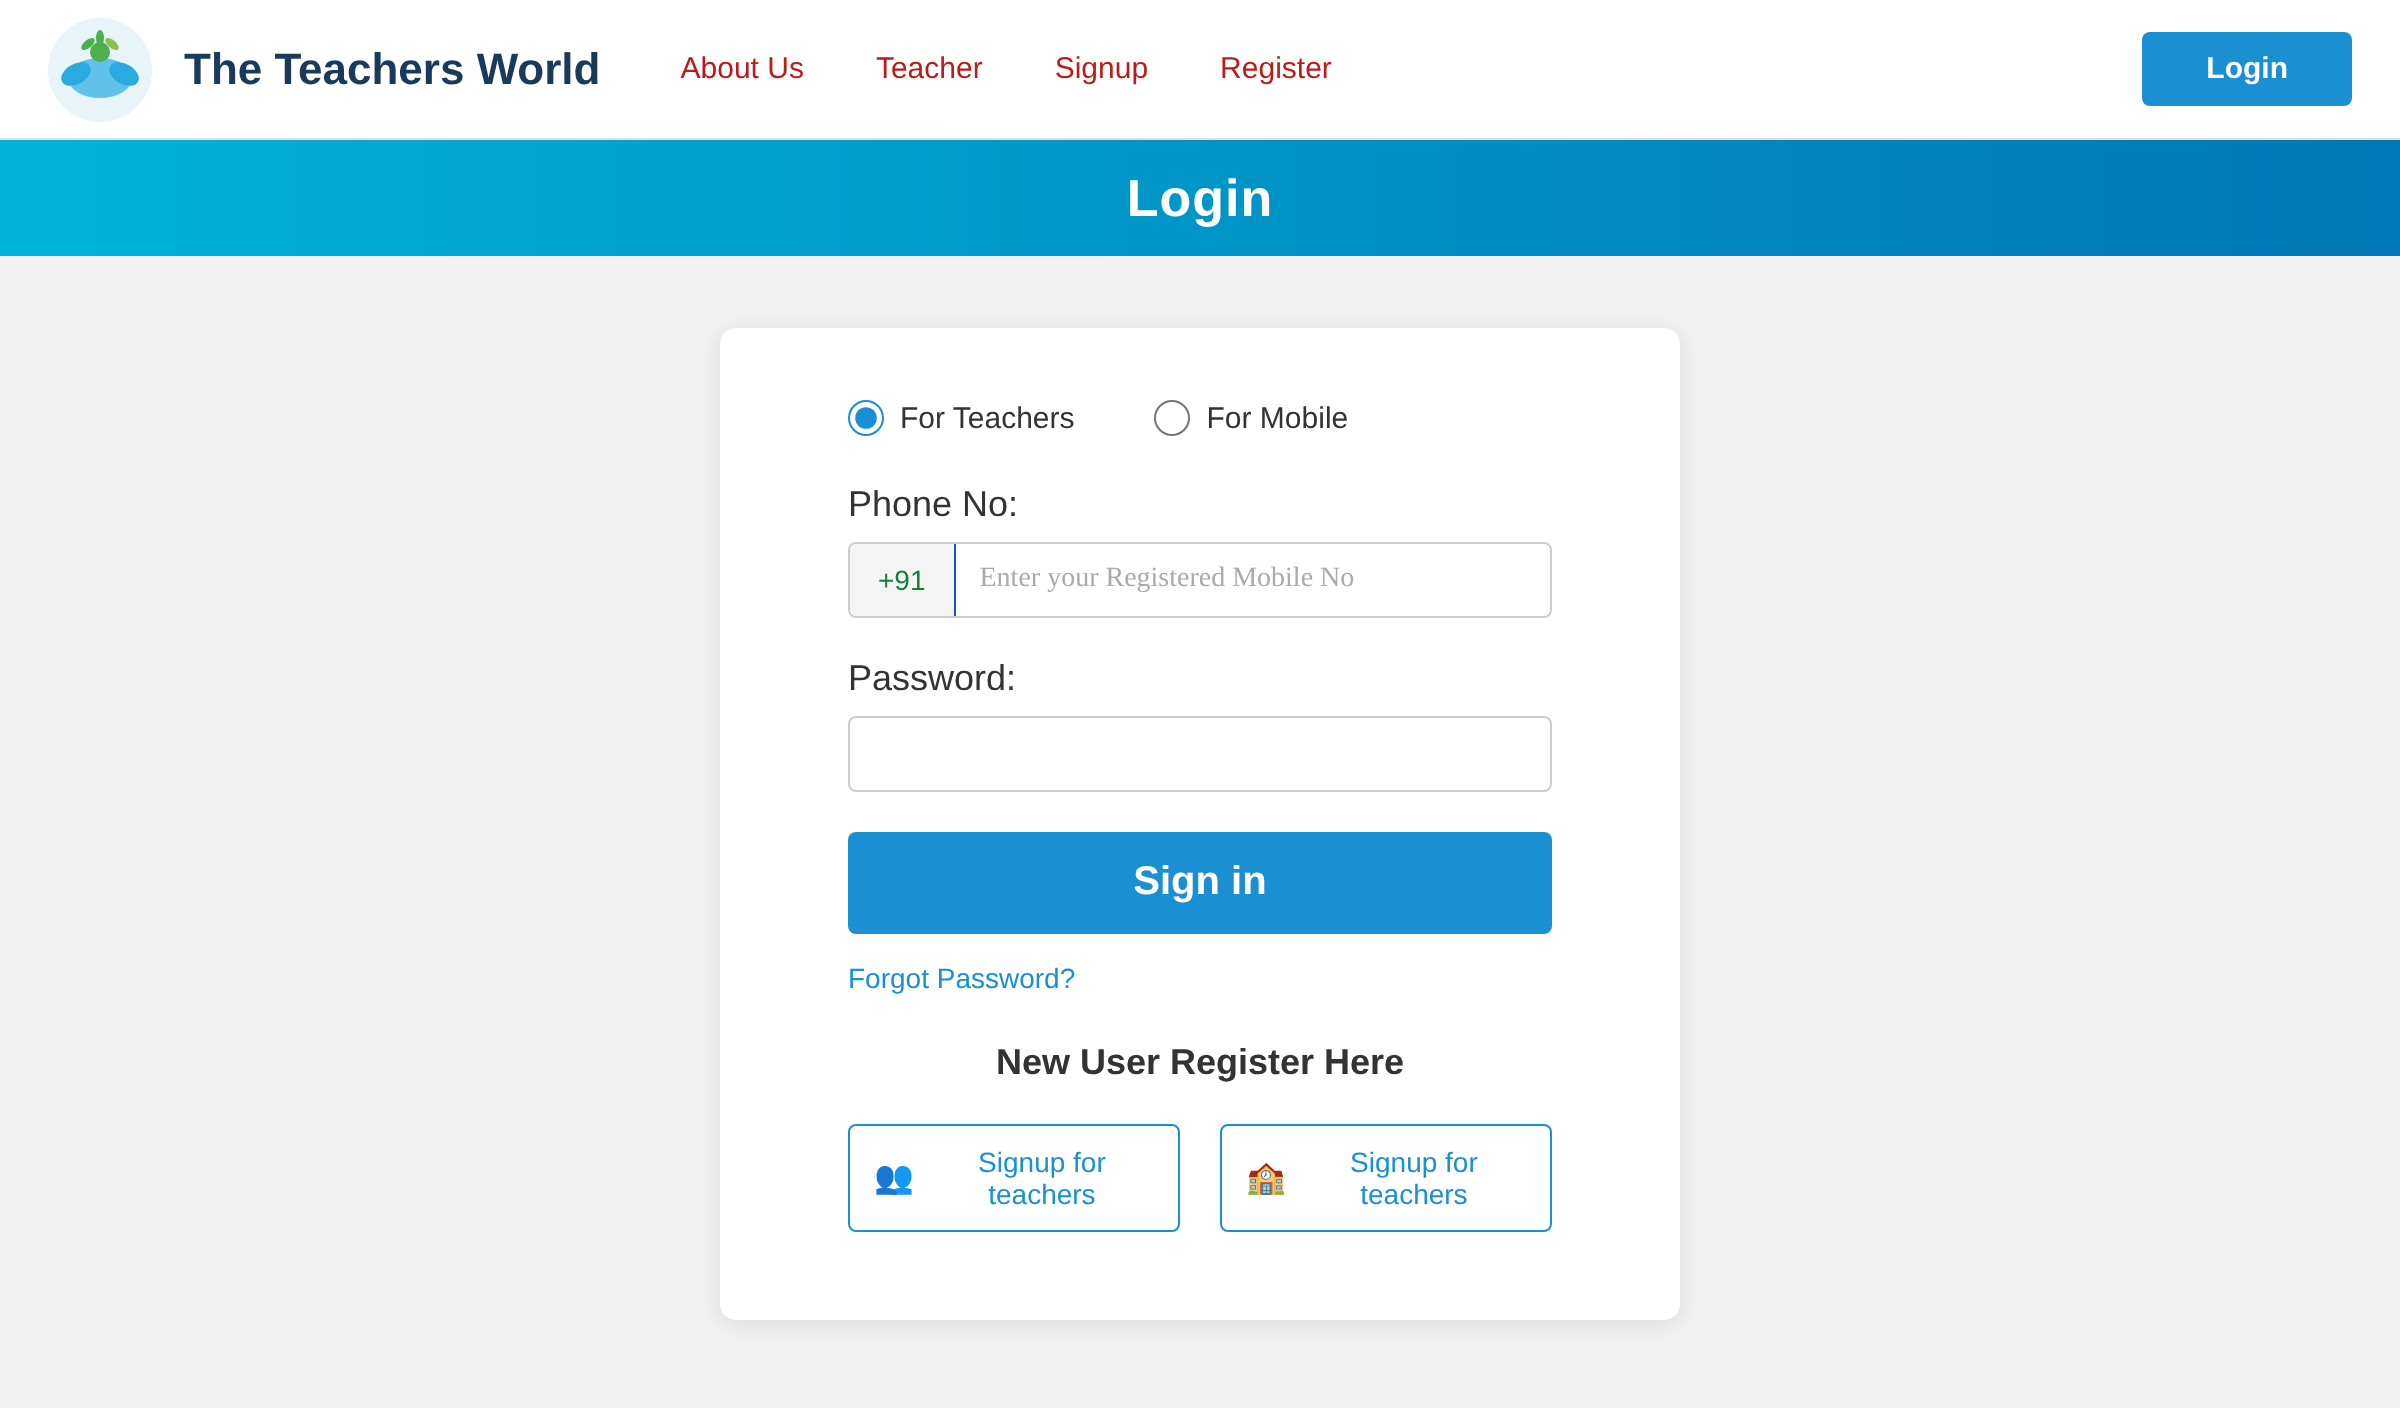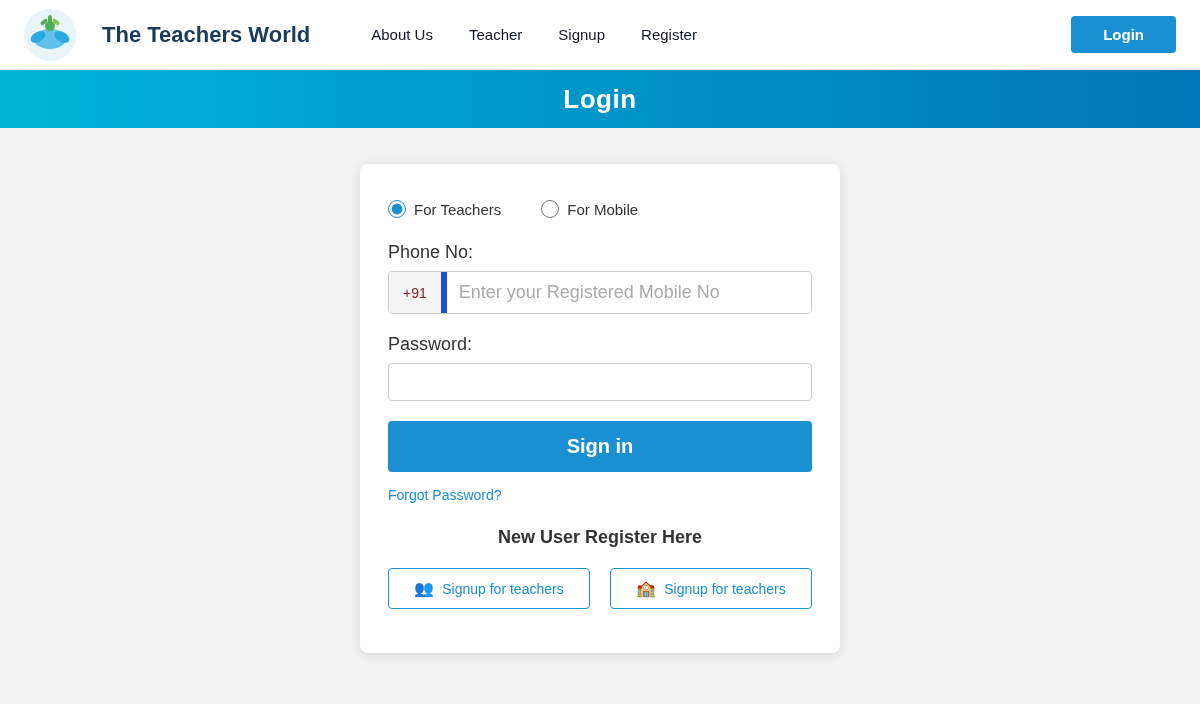--- a/index.html
+++ b/index.html
@@ -11,43 +11,43 @@
       display: flex;
       align-items: center;
       padding: 0 24px;
       height: 70px;
       border-bottom: 1px solid #e0e0e0;
       box-shadow: 0 1px 4px rgba(0,0,0,0.08);
     }
     .navbar-brand {
       display: flex;
       align-items: center;
-      gap: 26px;
+      gap: 16px;
       text-decoration: none;
-      margin-right: 61px;
+      margin-right: 40px;
     }
     .navbar-logo {
       width: 52px;
       height: 52px;
     }
     .navbar-title {
       font-size: 22px;
       font-weight: bold;
       color: #1a3a5c;
       white-space: nowrap;
     }
     .navbar-links {
       display: flex;
       align-items: center;
       gap: 36px;
       flex: 1;
     }
     .navbar-link {
       font-size: 15px;
-      color: #0f172a;
+      color: #b91c1c;
       text-decoration: none;
       cursor: pointer;
       text-align: right;
     }
     .navbar-actions {
       margin-left: auto;
     }
     .btn-login {
       background: #1a8fd1;
       color: #fff;
@@ -82,21 +82,21 @@
       padding: 36px 20px 40px;
       min-height: calc(704px - 128px);
       background: #f2f2f2;
     }
 
     
     .login-card {
       background: #fff;
       border-radius: 8px;
       box-shadow: 0 2px 12px rgba(0,0,0,0.1);
-      padding: 36px 28px 44px;
+      padding: 36px 64px 44px;
       width: 480px;
       max-width: 100%;
     }
 
     
     .radio-group {
       display: flex;
       gap: 40px;
       margin-bottom: 24px;
       align-items: center;
@@ -127,35 +127,36 @@
       margin-bottom: 8px;
     }
     .phone-input-group {
       display: flex;
       border: 1px solid #ccc;
       border-radius: 4px;
       overflow: hidden;
     }
     .phone-prefix {
       background: #f5f5f5;
-      border-right: 6px solid #1d4ed8;
+      border-right: 1px solid #1d4ed8;
       padding: 10px 14px;
       font-size: 14px;
-      color: #7f1d1d;
+      color: #15803d;
       white-space: nowrap;
       display: flex;
       align-items: center;
     }
     .phone-input {
       flex: 1;
       border: none;
       outline: none;
       padding: 10px 12px;
-      font-size: 18px;
+      font-size: 14px;
       color: #8b5cf6;
+      font-family: Liberation Serif, serif;
     }
     .phone-input::placeholder { color: #aaa; }
     .password-input {
       width: 100%;
       border: 1px solid #ccc;
       border-radius: 4px;
       padding: 10px 12px;
       font-size: 14px;
       color: #333;
       outline: none;

